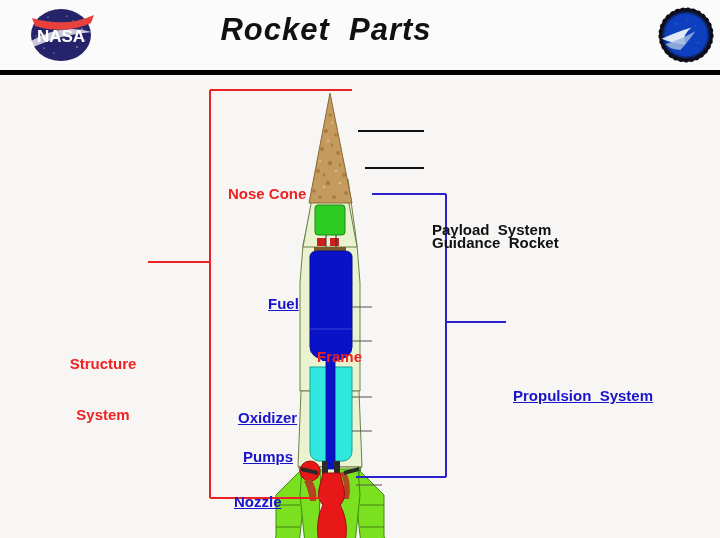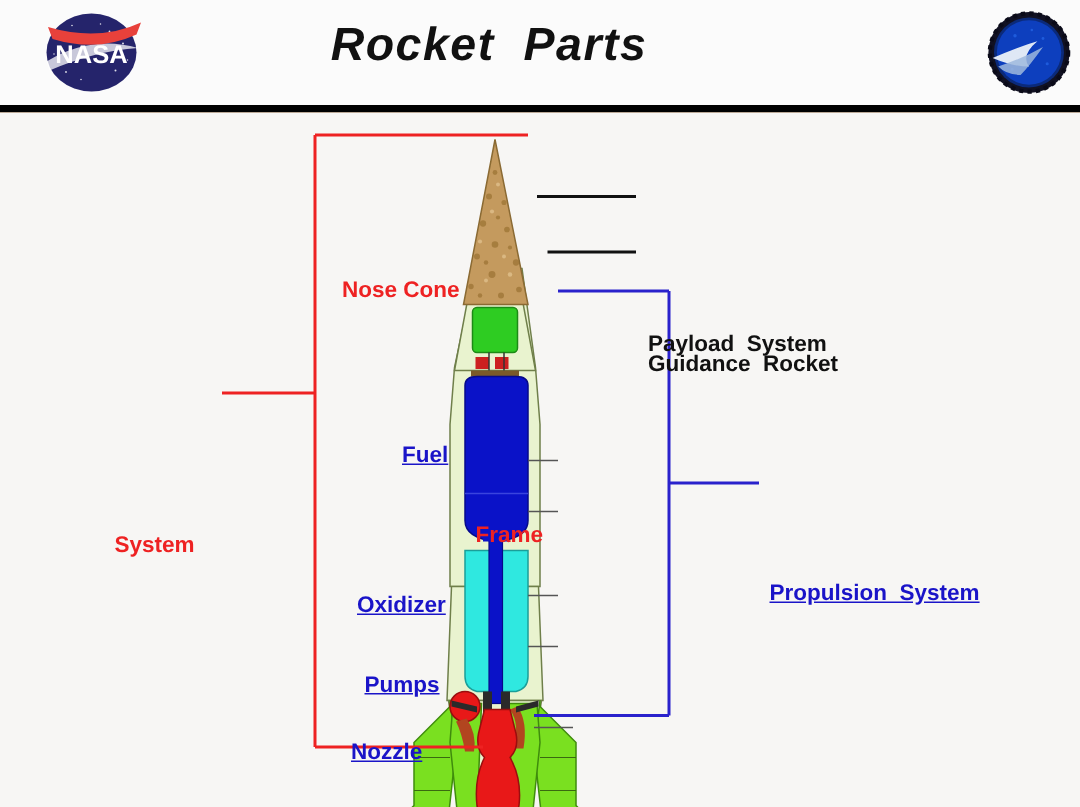--- a/index.html
+++ b/index.html
@@ -79,21 +79,21 @@
     line-height: 17px;
   }
   .label-red   { color: #ee2222; }
   .label-blue  { color: #1a14c8; text-decoration: underline; }
   .label-black { color: #111111; }
 
   .lbl-structure { left: 55px;  top: 246px; text-align: center; width: 96px; font-size: 15px; }
   .lbl-nosecone  { left: 228px; top: 110px; }
   .lbl-fuel      { left: 268px; top: 220px; }
   .lbl-frame     { left: 279px; top: 273px; margin-left: 38px; }
-  .lbl-oxidizer  { left: 238px; top: 320px; text-align: center; }
+  .lbl-oxidizer  { left: 238px; top: 334px; text-align: center; }
   .lbl-pumps     { left: 243px; top: 373px; }
   .lbl-nozzle    { left: 234px; top: 418px; }
   .lbl-payload   { left: 432px; top: 122px; margin-top: 24px; }
   .lbl-guidance  { left: 432px; top: 159px; }
   .lbl-propulsion{ left: 513px; top: 312px; }
 </style>
 </head>
 <body>
 
 <div id="page">
@@ -274,20 +274,21 @@
         <line x1="352" y1="232" x2="372" y2="232"></line>
         <line x1="352" y1="266" x2="372" y2="266"></line>
         <line x1="352" y1="322" x2="372" y2="322"></line>
         <line x1="352" y1="356" x2="372" y2="356"></line>
         <line x1="356" y1="410" x2="382" y2="410"></line>
         <line x1="348" y1="468" x2="382" y2="468"></line>
       </g>
     </svg>
 
     <div class="label label-red lbl-structure">
+      <div>Structure</div>
       <div>System</div>
     </div>
 
     <div class="label label-red  lbl-nosecone">Nose Cone</div>
     <div class="label label-blue lbl-fuel">Fuel</div>
     <div class="label label-red  lbl-frame">Frame</div>
     <div class="label label-blue lbl-oxidizer">Oxidizer</div>
     <div class="label label-blue lbl-pumps">Pumps</div>
     <div class="label label-blue lbl-nozzle">Nozzle</div>
 

